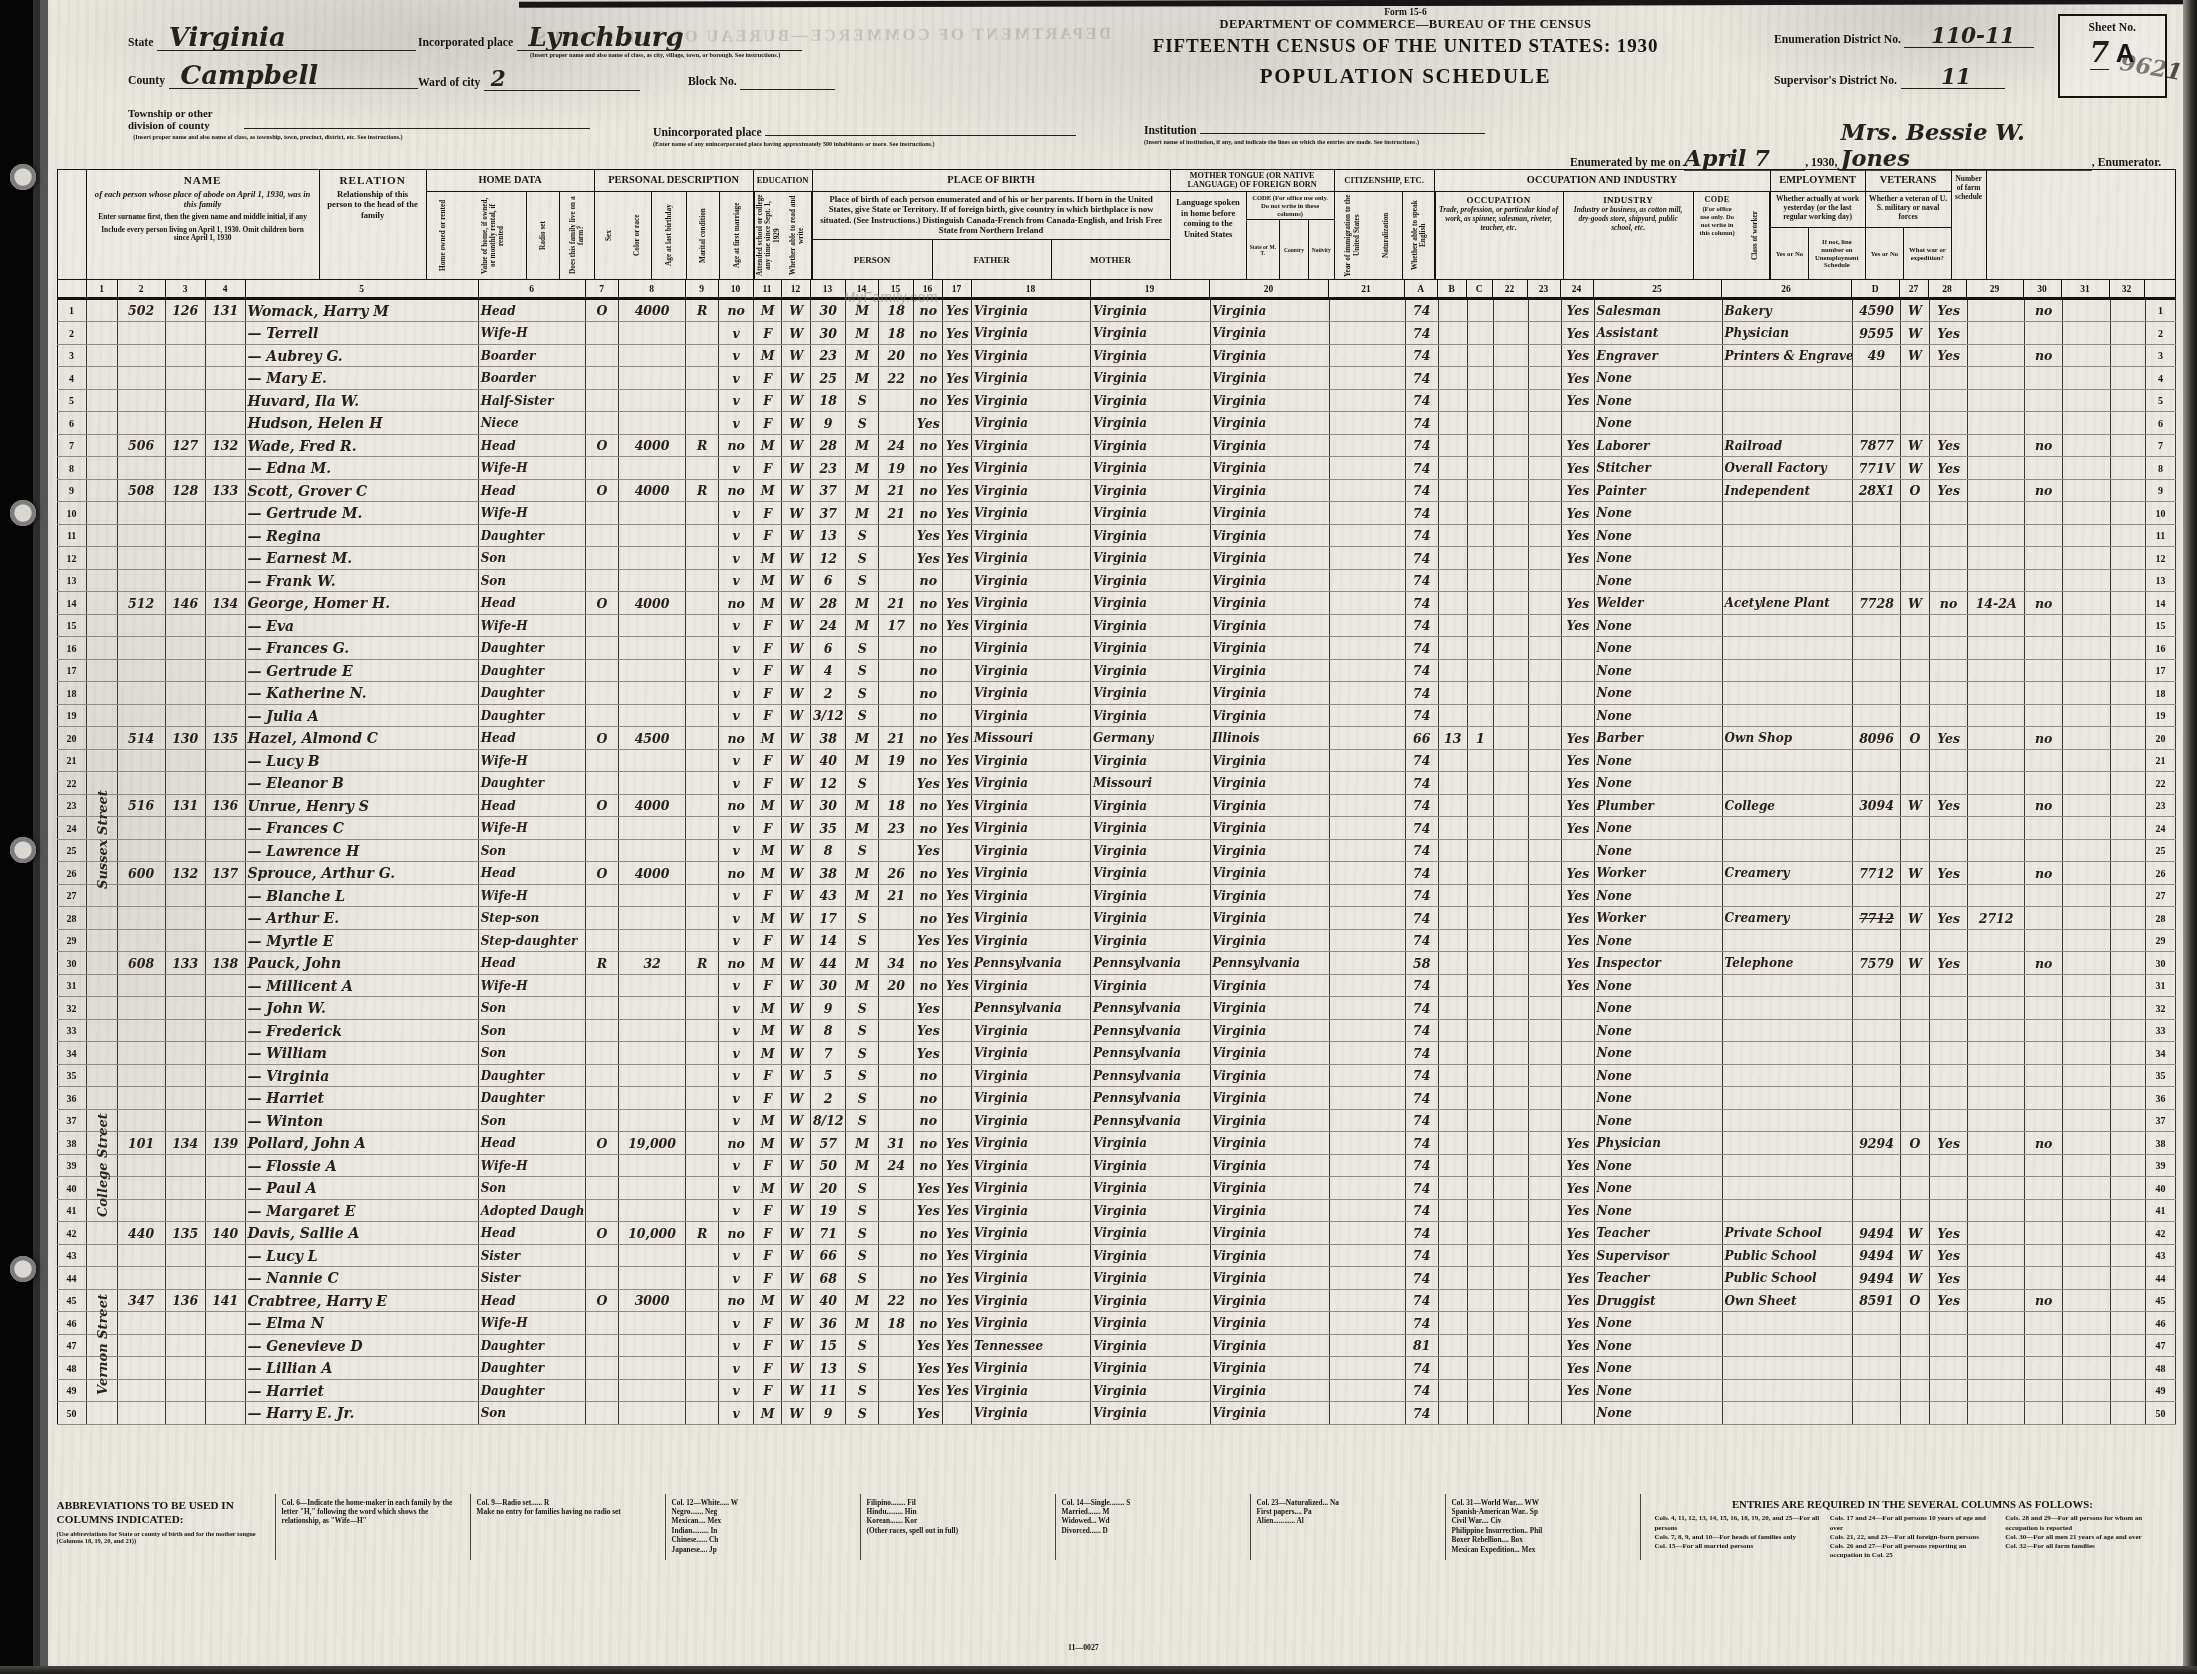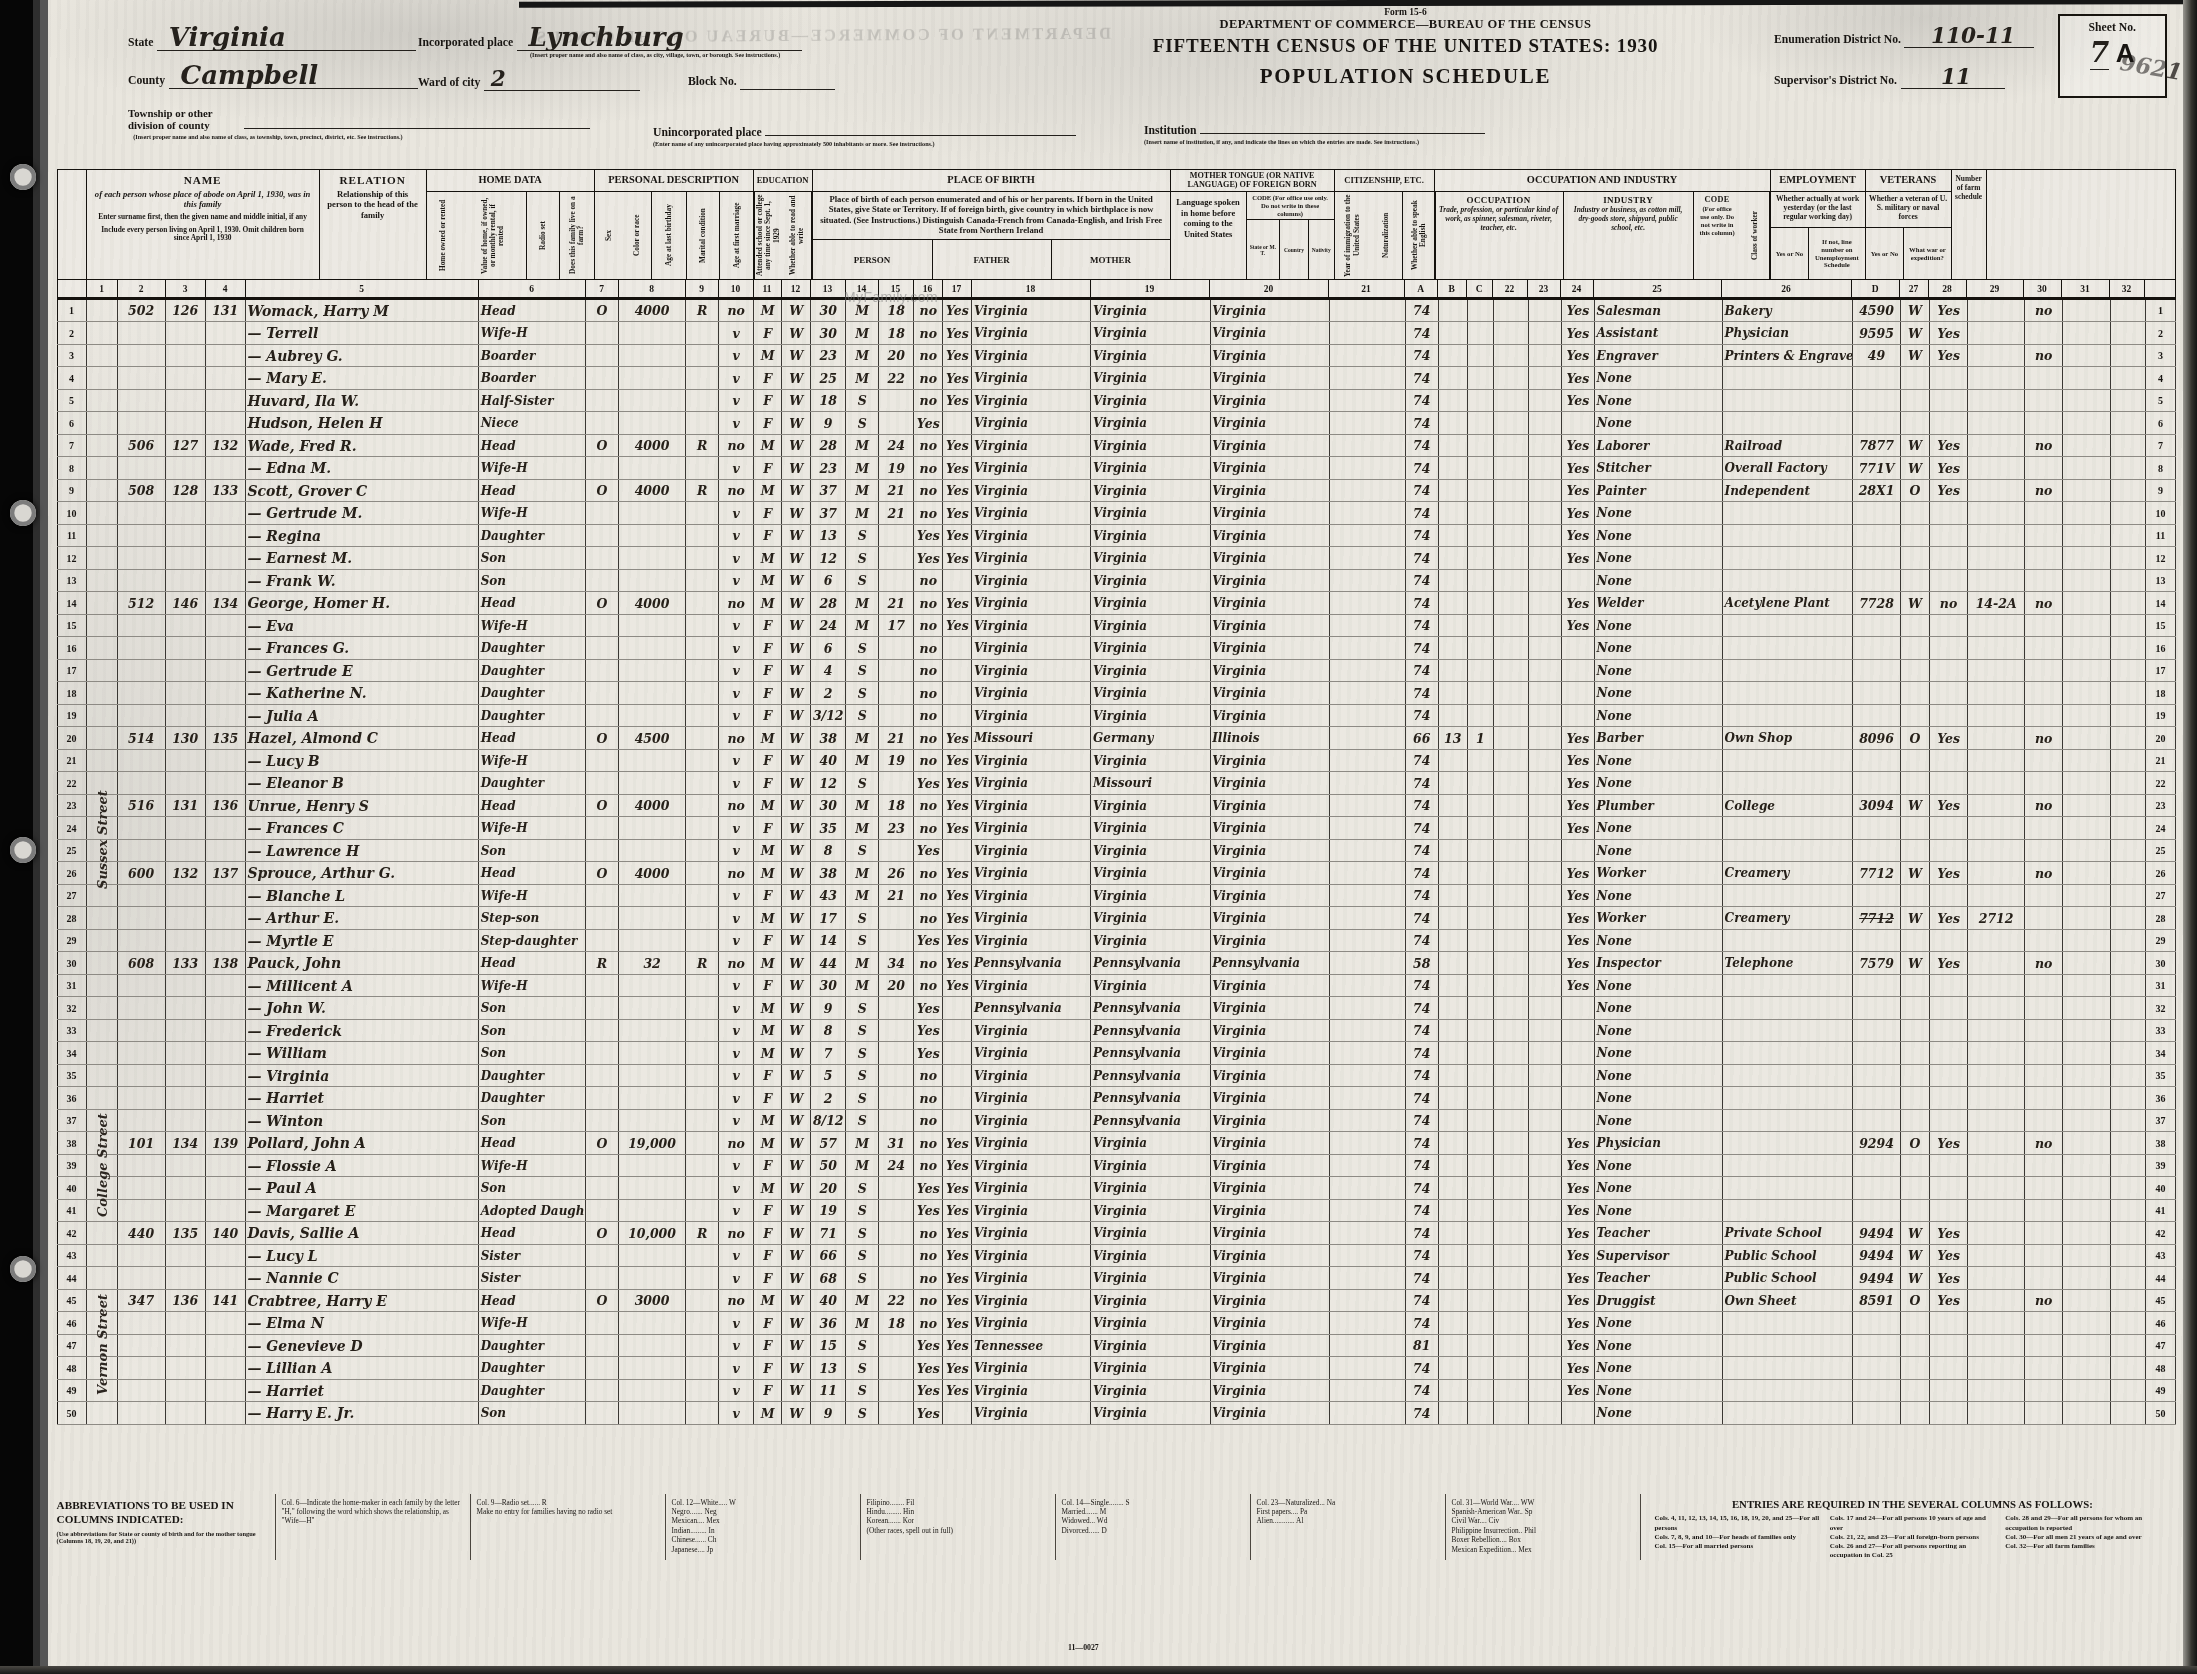--- a/index.html
+++ b/index.html
@@ -108,21 +108,21 @@
   .strike{text-decoration:line-through;}
   .street{position:absolute;left:31px;width:29px;writing-mode:vertical-rl;transform:rotate(180deg);
           display:flex;align-items:center;justify-content:center;font-family:"DejaVu Serif",serif;
           font-style:italic;font-weight:700;font-size:13px;color:#2c2620;z-index:3;}
   
   .foot{position:absolute;left:8.6px;top:1494px;width:2119px;display:flex;z-index:2;}
   .ftitle{width:218px;flex:none;padding-top:5.2px;}
   .ftitle .ft1{font-weight:700;font-size:11.2px;line-height:1.2;}
   .ftitle .ft2{font-size:6.4px;font-weight:700;margin-top:3.5px;line-height:1.2;}
   .fcols{display:flex;flex:1;}
-  .fcol{border-left:0.9px solid #4a453e;padding:3.5px 6px 0 6px;font-size:7.3px;font-weight:400;line-height:1.3;box-sizing:border-box;flex:1;}
+  .fcol{border-left:0.9px solid #4a453e;padding:3.5px 6px 0 6px;font-size:7.3px;font-weight:700;line-height:1.3;box-sizing:border-box;flex:1;}
   .entries{width:536px;flex:none;border-left:0.9px solid #4a453e;padding:3.5px 0 0 8.6px;box-sizing:border-box;}
   .entries .et{font-weight:700;font-size:10.8px;text-align:center;line-height:1.25;}
   .ecols{display:flex;margin-top:3.5px;}
   .ecol{flex:1;font-size:7px;font-weight:700;line-height:1.3;padding:0 5.2px;}
   .pcode{position:absolute;left:1020px;top:1643px;font-size:7.8px;font-weight:700;z-index:2;}
 </style>
 </head>
 <body>
 
 <div class="scan">
@@ -180,20 +180,25 @@
     </div>
     <div class="fh" style="left:605px;top:119px;width:484px;">
       <span class="flabel">Unincorporated place</span>
       <span class="ul" style="width:311px;height:15.6px;"></span>
       <span class="fsmall" style="width:467px;">(Enter name of any unincorporated place having approximately 500 inhabitants or more.  See instructions.)</span>
     </div>
     <div class="fh" style="left:1096px;top:117px;width:398px;">
       <span class="flabel">Institution</span>
       <span class="ul" style="width:285px;height:15.6px;"></span>
       <span class="fsmall" style="width:380px;">(Insert name of institution, if any, and indicate the lines on which the entries are made.  See instructions.)</span>
+    </div>
+    <div class="fh" style="left:1522px;top:119px;width:605px;">
+      <span class="flabel">Enumerated by me on</span>
+      <span class="ul" style="width:121px;"><span class="script" style="font-size:22.5px;display:inline-block;margin-bottom:-4.3px;">April 7</span></span><span class="flabel">, 1930,</span>
+      <span class="ul" style="width:251px;"><span class="script" style="font-size:22.5px;display:inline-block;margin-bottom:-4.3px;">Mrs. Bessie W. Jones</span></span><span class="flabel">, Enumerator.</span>
     </div>
 
     <div class="tablewrap" id="tablewrap">
       <div class="hdr">
         <div class="blk" style="width:29px;"></div>
         <div class="blk" style="width:233px;">
           <div class="bigcell">
             <div class="bt">NAME</div>
             <div class="bn">of each person whose place of abode on April 1, 1930, was in this family</div>
             <div class="bn2">Enter surname first, then the given name and middle initial, if any</div>

